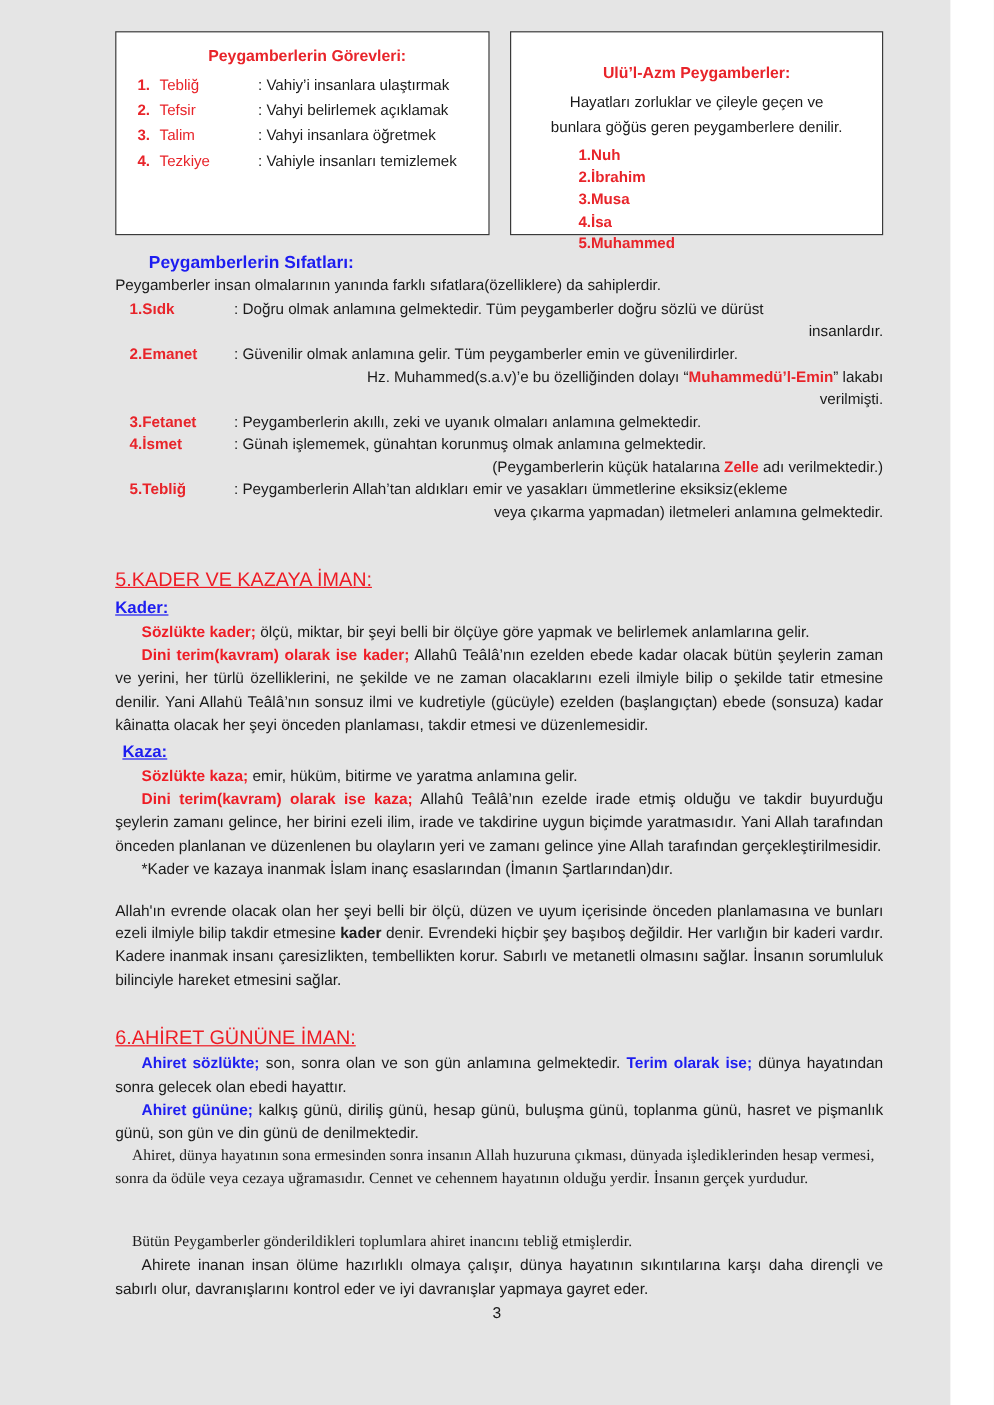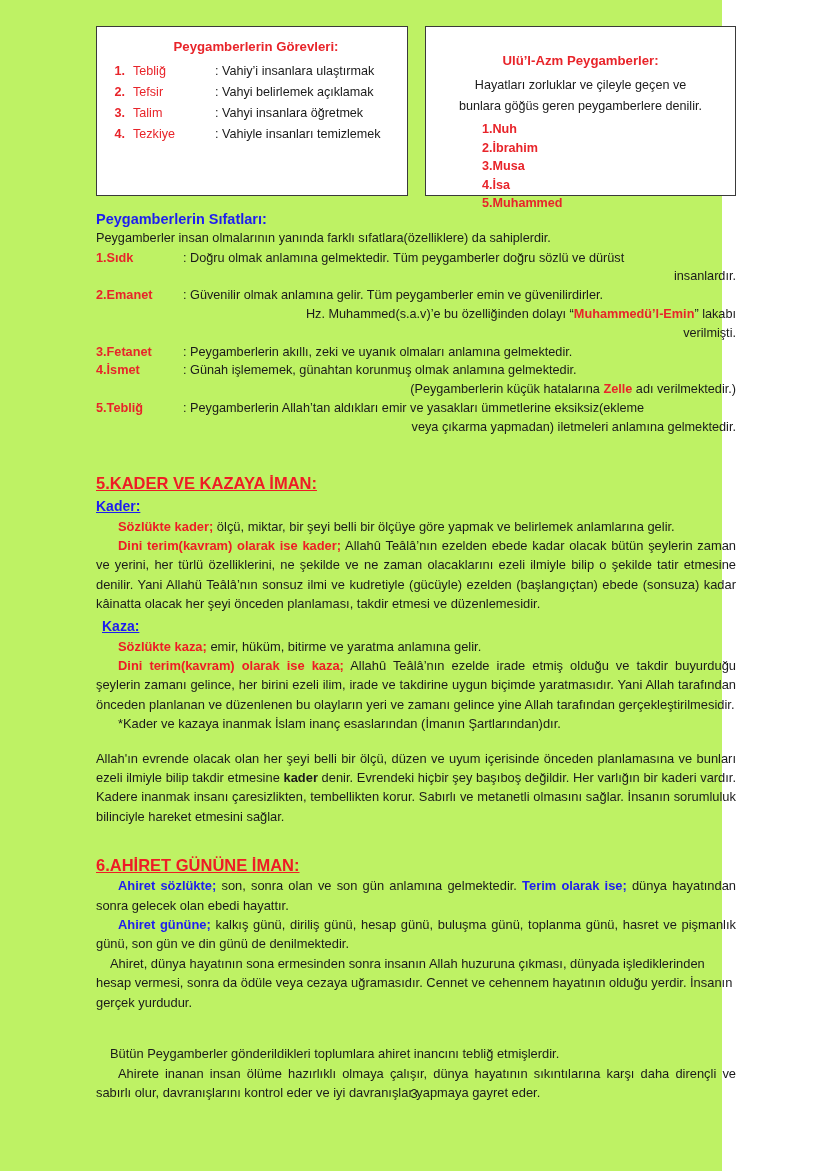--- a/index.html
+++ b/index.html
@@ -11,23 +11,23 @@
     width: 828px;
     height: 1171px;
     font-family: "Liberation Sans", sans-serif;
     color: #1a1a1a;
     position: relative;
     overflow: hidden;
   }
   .page {
     position: absolute;
     left: 0; top: 0;
-    width: 722px;
+    width: 792px;
     height: 1171px;
-    background: #bef264;
+    background: #e5e5e5;
   }
   .content {
     position: absolute;
     left: 96px;
     top: 26px;
     width: 640px;
   }
 
   
   .boxes-row {
@@ -94,50 +94,52 @@
   }
 
   
   .sec-gap-1 { height: 14px; }
 
   .h-blue {
     color: #1d1df0;
     font-weight: bold;
     font-size: 14.5px;
     line-height: 19px;
+    margin-left: 28px;
   }
 
   .body-line {
     font-size: 12.7px;
     line-height: 18.6px;
     color: #1a1a1a;
   }
 
   .attr-table { margin-top: 1px; }
   .attr-row {
     display: flex;
     font-size: 12.7px;
     line-height: 18.8px;
     align-items: flex-start;
+    margin-left: 12px;
   }
   .attr-name {
     color: #e8242a;
     font-weight: bold;
     width: 87px;
     flex: 0 0 87px;
   }
   .attr-body { flex: 1 1 auto; color: #1a1a1a; }
   .attr-cont { padding-left: 9px; display: block; text-align: right; }
   .red-inline { color: #e8242a; font-weight: bold; }
 
   
   .sec-gap-2 { height: 35px; }
   .h-red {
     color: #ee1c25;
-    font-weight: bold;
+    font-weight: normal;
     font-size: 16.5px;
     line-height: 22px;
     text-decoration: underline;
     display: inline-block;
   }
   .sub-blue {
     color: #1d1df0;
     font-weight: bold;
     font-size: 14px;
     line-height: 21px;
@@ -147,21 +149,21 @@
   }
   .sub-blue-indent { margin-left: 6px; }
 
   .para {
     font-size: 12.9px;
     line-height: 19.4px;
     color: #1a1a1a;
     text-align: justify;
   }
   .para-ind { text-indent: 22px; }
-  .para-ind-s { text-indent: 14px; }
+  .para-ind-s { text-indent: 14px; font-family: Liberation Serif, serif; }
   .lead-red { color: #ee1c25; font-weight: bold; }
   .lead-blue { color: #1d1df0; font-weight: bold; }
   .b { font-weight: bold; }
   .gap-m { height: 15px; }
   .gap-l { height: 28px; }
 
   
   .page-num {
     position: absolute;
     left: 0;

